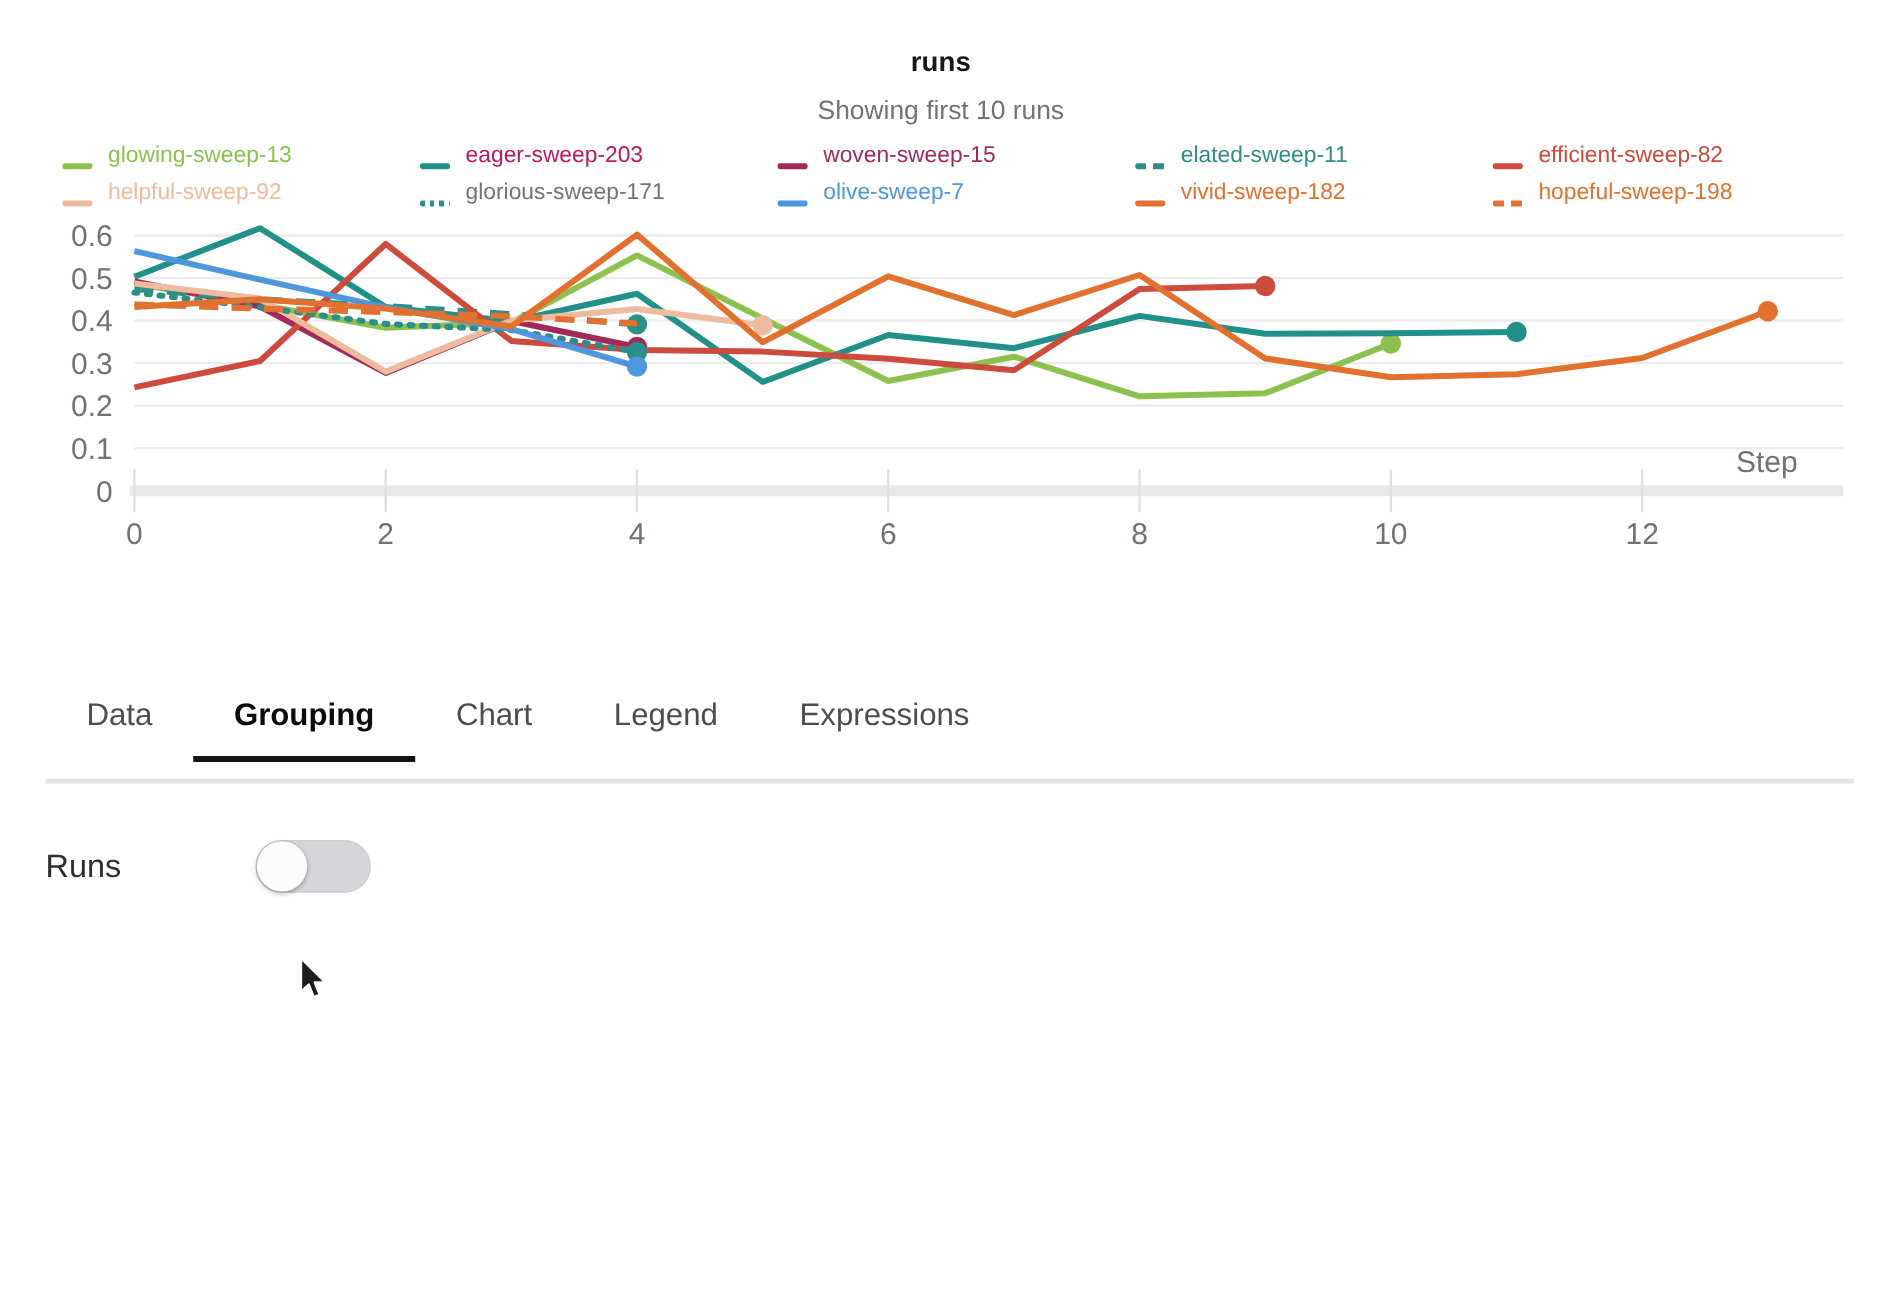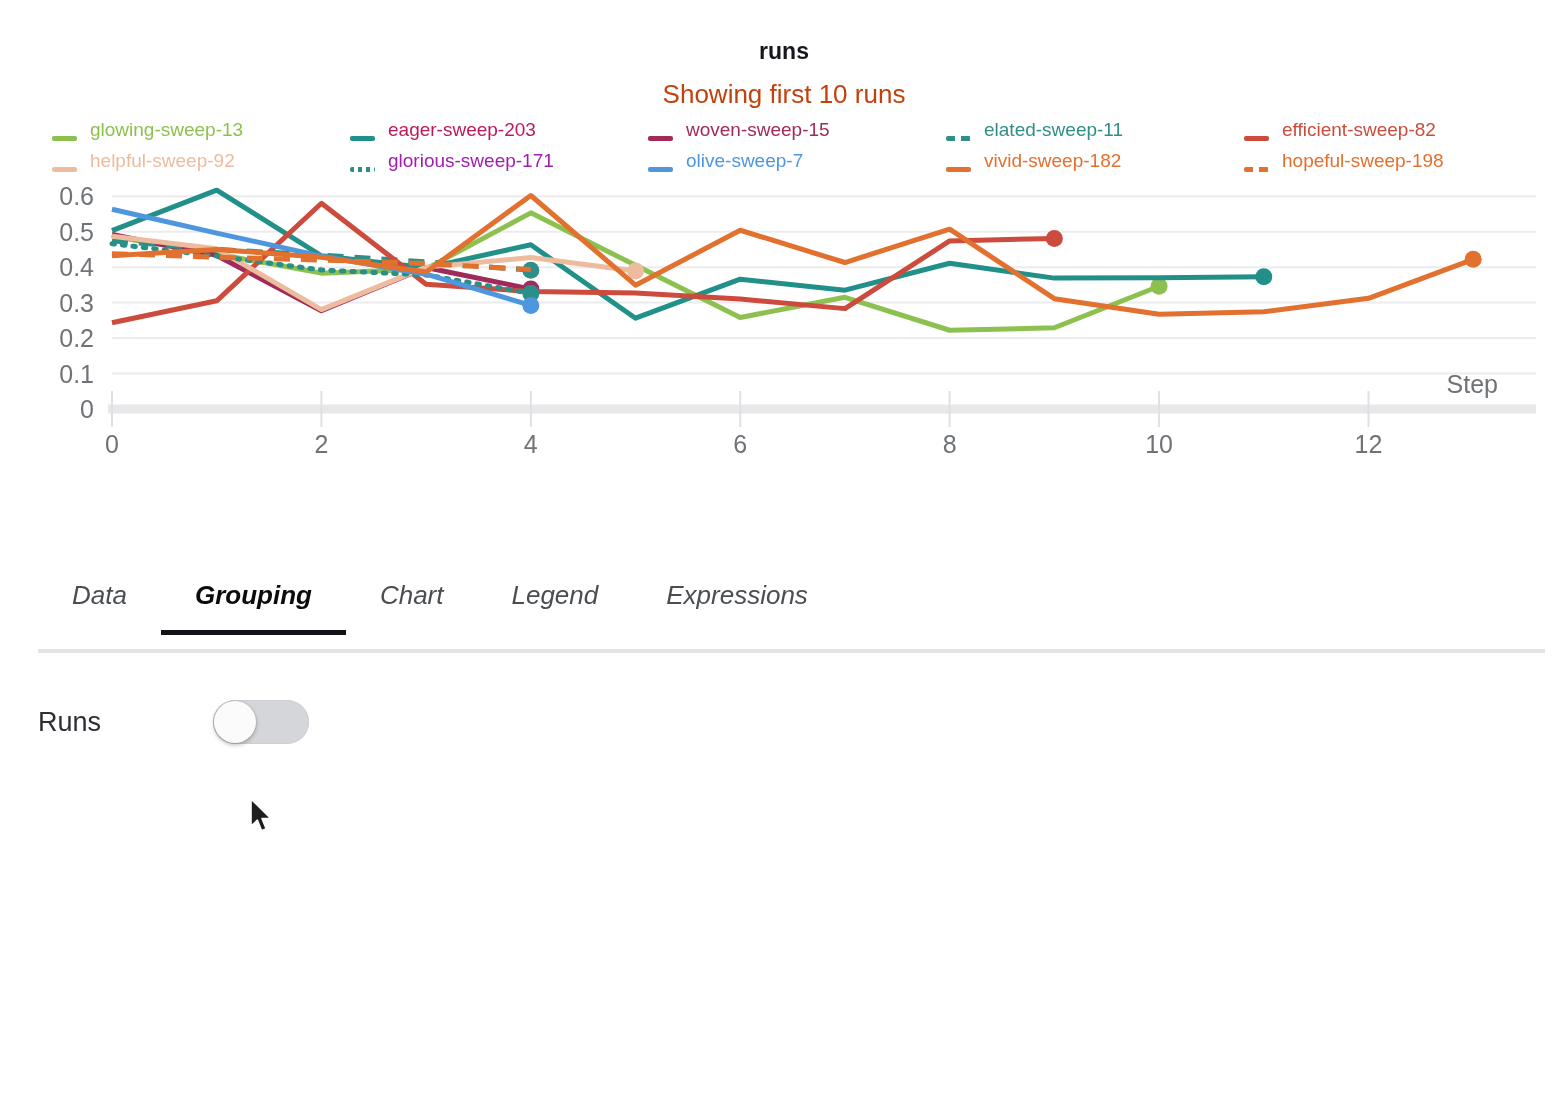--- a/index.html
+++ b/index.html
@@ -3,41 +3,41 @@
 <meta charset="utf-8">
 <style>
   html,body{margin:0;padding:0;background:#fff;}
   body{width:1568px;height:1096px;font-family:"Liberation Sans",sans-serif;color:#1a1a1a;overflow:hidden;position:relative;}
 
   
   #chart-panel{position:absolute;left:0;top:0;width:1568px;height:500px;}
   #chart-title{position:absolute;top:38px;left:0;width:1568px;text-align:center;
     font-size:23px;font-weight:700;color:#16181d;letter-spacing:.1px;}
   #chart-subtitle{position:absolute;top:79px;left:0;width:1568px;text-align:center;
-    font-size:26px;font-weight:400;color:#c2410c;}
+    font-size:22px;font-weight:400;color:#737373;}
 
   
   #legend{position:absolute;top:110px;left:52px;width:1490px;
     display:flex;flex-wrap:wrap;align-content:flex-start;}
   .legend-item{width:20%;box-sizing:border-box;height:31px;display:flex;align-items:flex-end;
     font-family:Liberation Sans, sans-serif;font-size:19px;white-space:nowrap;}
   .legend-swatch{width:25px;height:5px;border-radius:2px;flex:0 0 auto;margin-right:13px;}
   .legend-swatch.dashed{background:none !important;
     background-image:repeating-linear-gradient(to right,currentColor 0 9px,transparent 9px 15px) !important;}
   .legend-swatch.dotted{background:none !important;
     background-image:repeating-linear-gradient(to right,currentColor 0 4px,transparent 4px 8px) !important;}
   .legend-label{overflow:hidden;}
 
   
   #plot-wrap{position:absolute;left:0;top:170px;width:1568px;height:290px;}
   #plot-svg{display:block;}
 
   
   #tabs-row{position:absolute;left:38px;top:570px;width:1507px;height:84px;
-    display:flex;align-items:flex-start;font-style:italic;}
+    display:flex;align-items:flex-start;}
   .tab{font-size:26px;color:#4a4d52;padding:10px 34px 24px 34px;cursor:pointer;
     position:relative;white-space:nowrap;}
   .tab.active{color:#0b0c0e;font-weight:700;}
   .tab.active:after{content:"";position:absolute;left:0;right:0;bottom:0;height:5px;background:#111316;}
   #tabs-divider{position:absolute;left:38px;top:649px;width:1507px;height:4px;background:#e3e3e5;}
 
   
   #grouping-body{position:absolute;left:38px;top:690px;width:1500px;height:200px;}
   #runs-row{display:flex;align-items:center;height:64px;}
   #runs-label{font-size:27px;color:#2c2f33;width:175px;}
@@ -77,21 +77,21 @@
       <div class="legend-item">
         <span class="legend-swatch" style="color: rgb(204, 75, 60); background: rgb(204, 75, 60);"></span>
         <span class="legend-label" style="color: rgb(204, 75, 60);">efficient-sweep-82</span>
       </div>
       <div class="legend-item">
         <span class="legend-swatch" style="color: rgb(237, 188, 158); background: rgb(237, 188, 158);"></span>
         <span class="legend-label" style="color: rgb(237, 188, 158);">helpful-sweep-92</span>
       </div>
       <div class="legend-item">
         <span class="legend-swatch dotted" style="color: rgb(42, 143, 136);"></span>
-        <span class="legend-label" style="color: #a21caf;">glorious-sweep-171</span>
+        <span class="legend-label" style="color: #737373;">glorious-sweep-171</span>
       </div>
       <div class="legend-item">
         <span class="legend-swatch" style="color: rgb(78, 150, 222); background: rgb(78, 150, 222);"></span>
         <span class="legend-label" style="color: rgb(78, 150, 222);">olive-sweep-7</span>
       </div>
       <div class="legend-item">
         <span class="legend-swatch" style="color: rgb(226, 112, 46); background: rgb(226, 112, 46);"></span>
         <span class="legend-label" style="color: rgb(226, 112, 46);">vivid-sweep-182</span>
       </div>
       <div class="legend-item">

